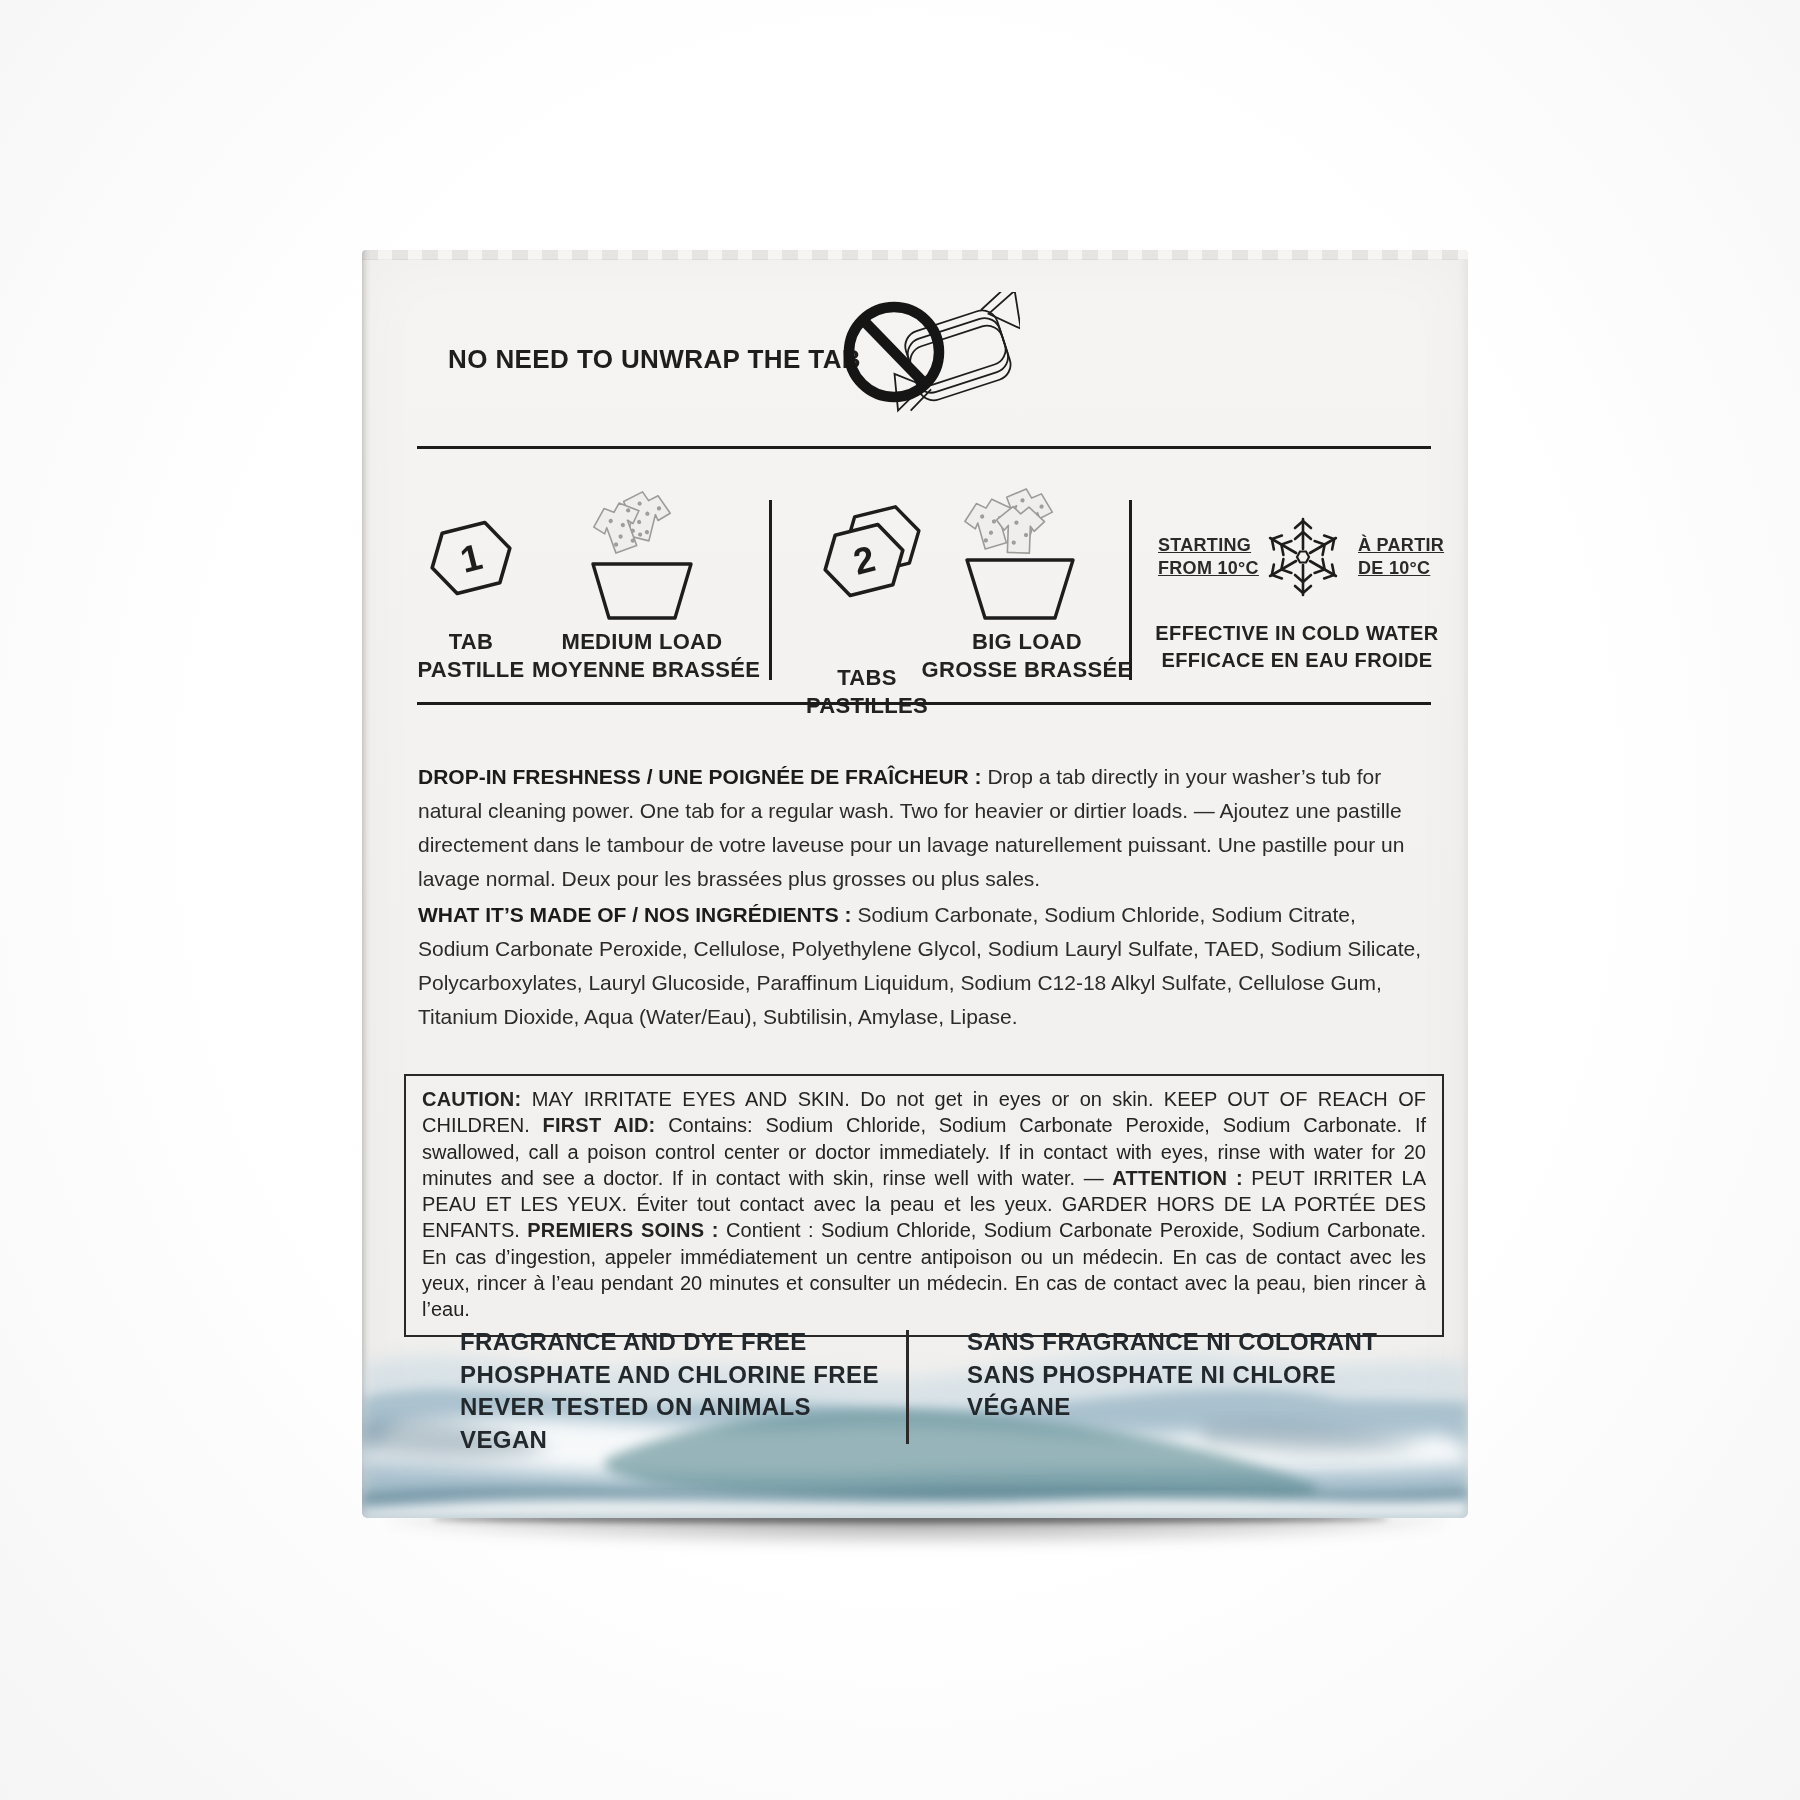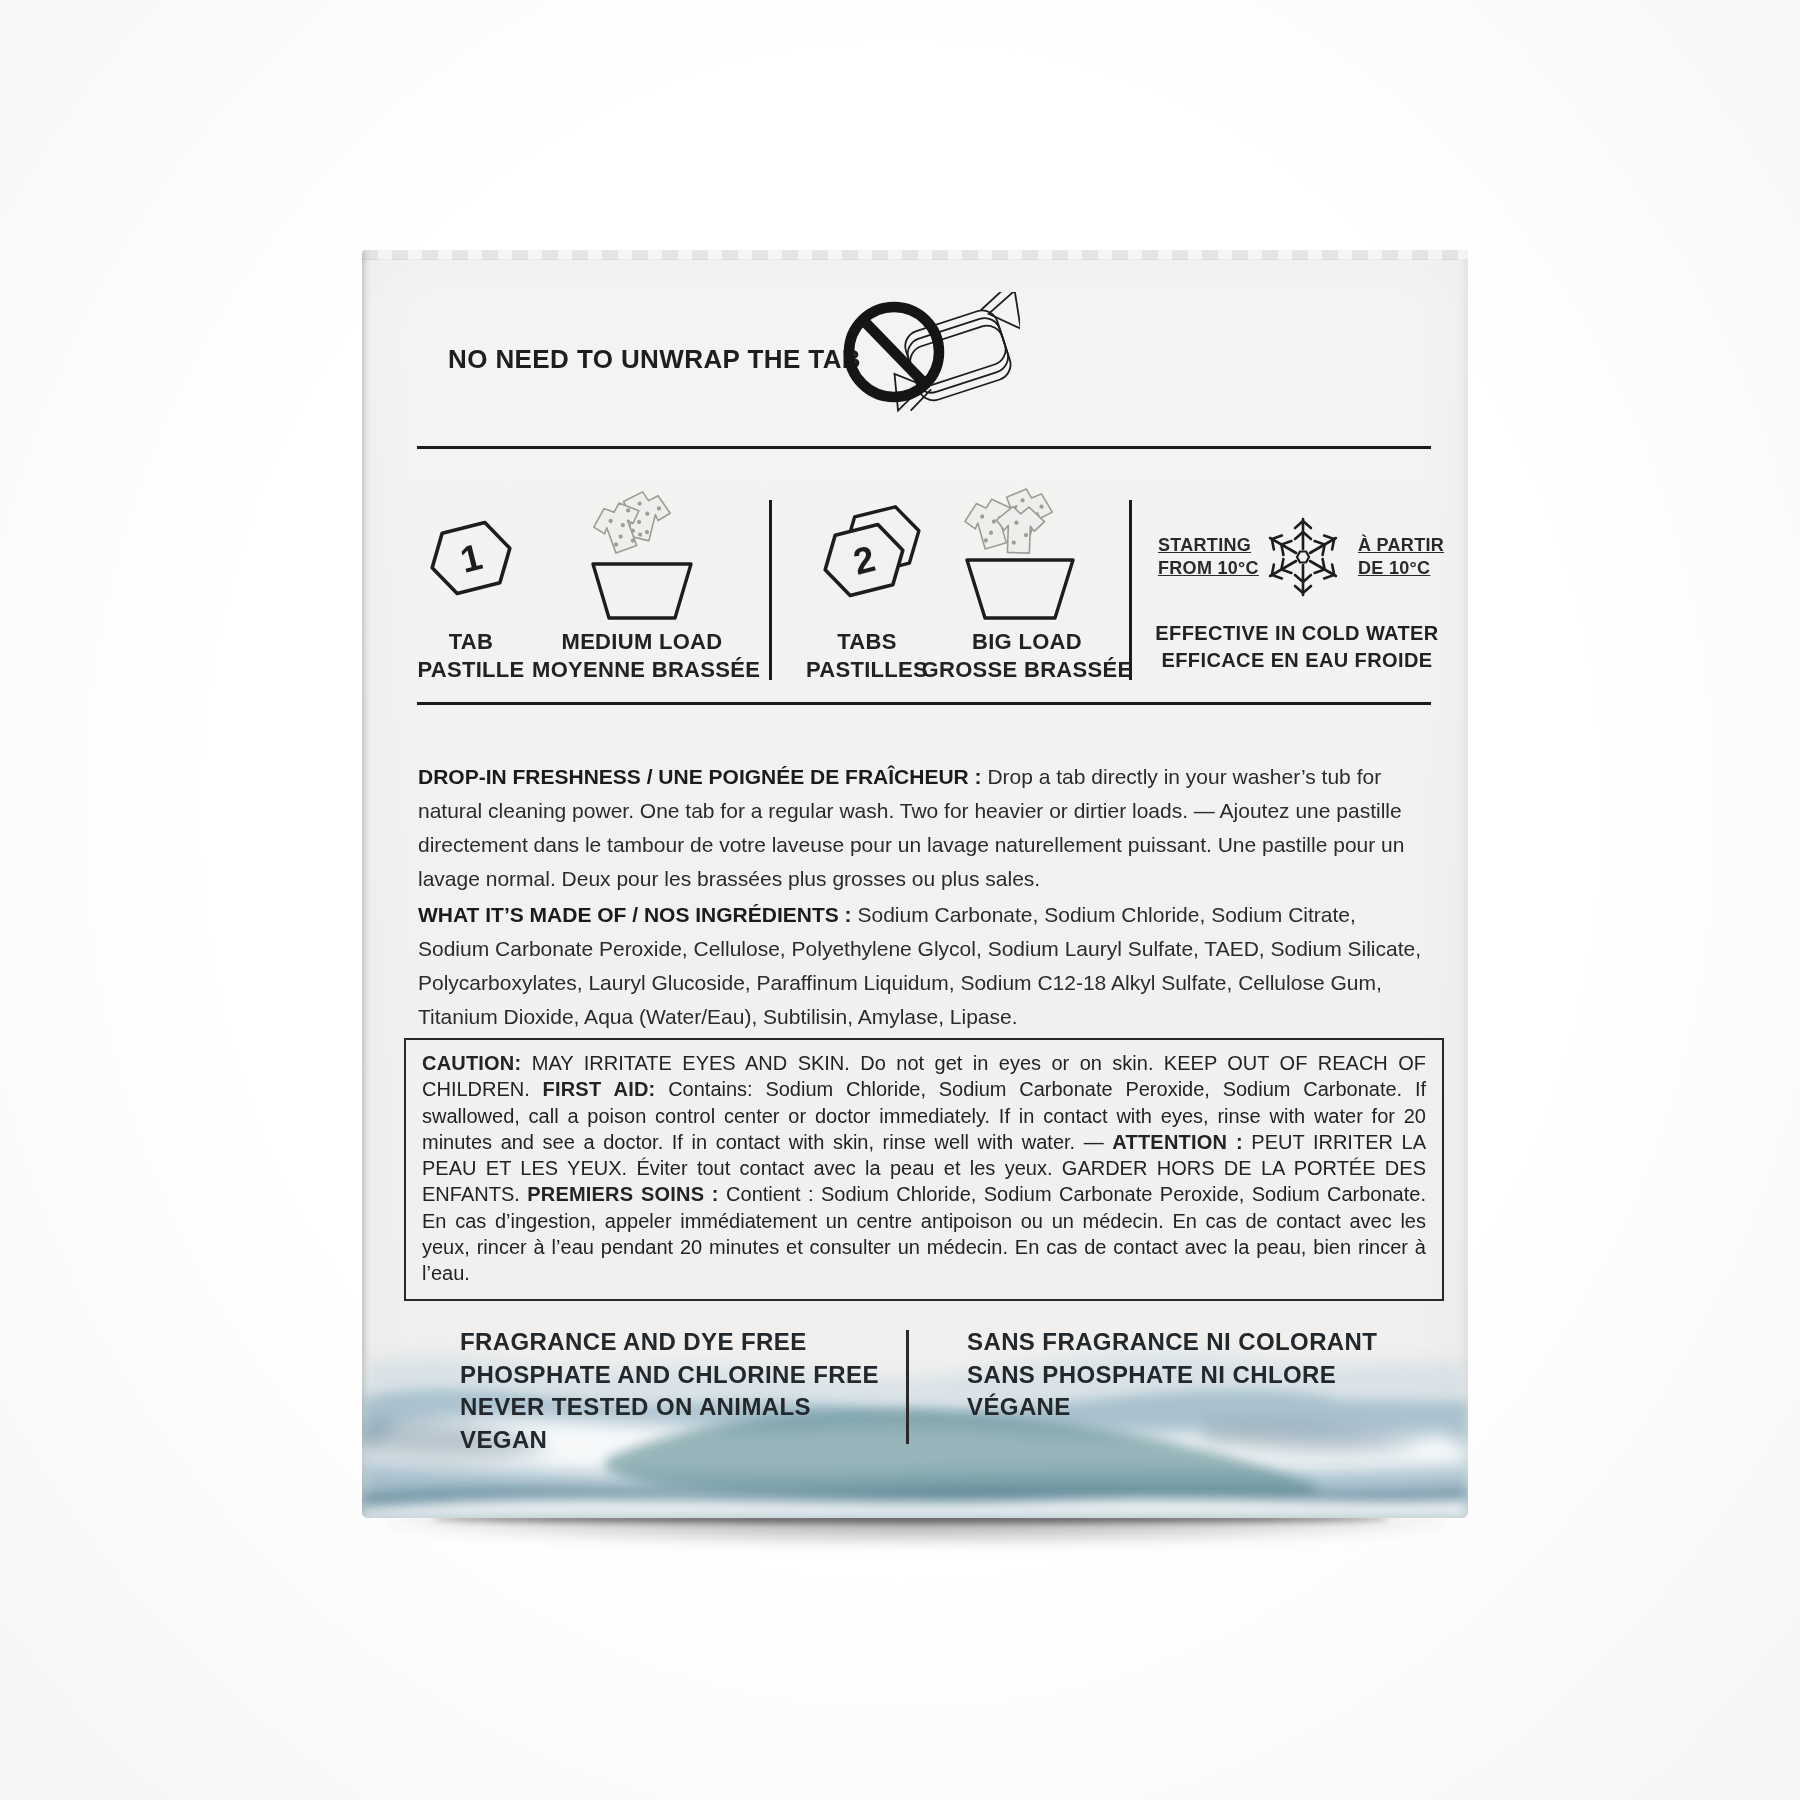--- a/index.html
+++ b/index.html
@@ -45,21 +45,21 @@
               line-height:23px;letter-spacing:.3px;white-space:nowrap;text-decoration:underline;}
   .cold-label{position:absolute;left:785px;top:370px;width:300px;text-align:center;
               font-size:20px;font-weight:bold;color:#222;line-height:27px;letter-spacing:.4px;}
 
   
   .para{position:absolute;left:56px;width:1010px;font-size:21px;line-height:34px;color:#2b2b2b;}
   .para b{color:#1b1b1b;}
   .para1{top:510px;} .para2{top:648px;}
 
   
-  .caution{position:absolute;left:42px;top:788px;width:1004px;padding:10px 16px 12px;
+  .caution{position:absolute;left:42px;top:824px;width:1004px;padding:10px 16px 12px;
            border:2.5px solid #282828;font-size:20px;line-height:26.3px;color:#232323;
            text-align:justify;z-index:3;background:transparent;}
   .caution b{letter-spacing:.2px;}
 
   
   .claims-col{position:absolute;top:1076px;z-index:3;font-size:24px;font-weight:bold;
               color:#23282d;line-height:32.5px;letter-spacing:.4px;white-space:nowrap;}
   .claims-en{left:98px;} .claims-fr{left:605px;}
   .claims-div{position:absolute;left:544px;top:1080px;width:2.5px;height:114px;background:#2a2a2a;z-index:3;}
 
@@ -224,21 +224,21 @@
     </div>
 
     <div class="u-label" style="left:-1px;">
       <div>TAB</div>
         <div>PASTILLE</div>
     </div>
     <div class="u-label" style="left:170px;">
       <div>MEDIUM LOAD</div>
         <div>MOYENNE BRASSÉE</div>
     </div>
-    <div class="u-label" style="left:395px;">
+    <div class="u-label" style="left:395px;margin-top:36px;">
       <div>TABS</div>
         <div>PASTILLES</div>
     </div>
     <div class="u-label" style="left:555px;">
       <div>BIG LOAD</div>
         <div>GROSSE BRASSÉE</div>
     </div>
     <div class="cold-label">
       <div>EFFECTIVE IN COLD WATER</div>
         <div>EFFICACE EN EAU FROIDE</div>

